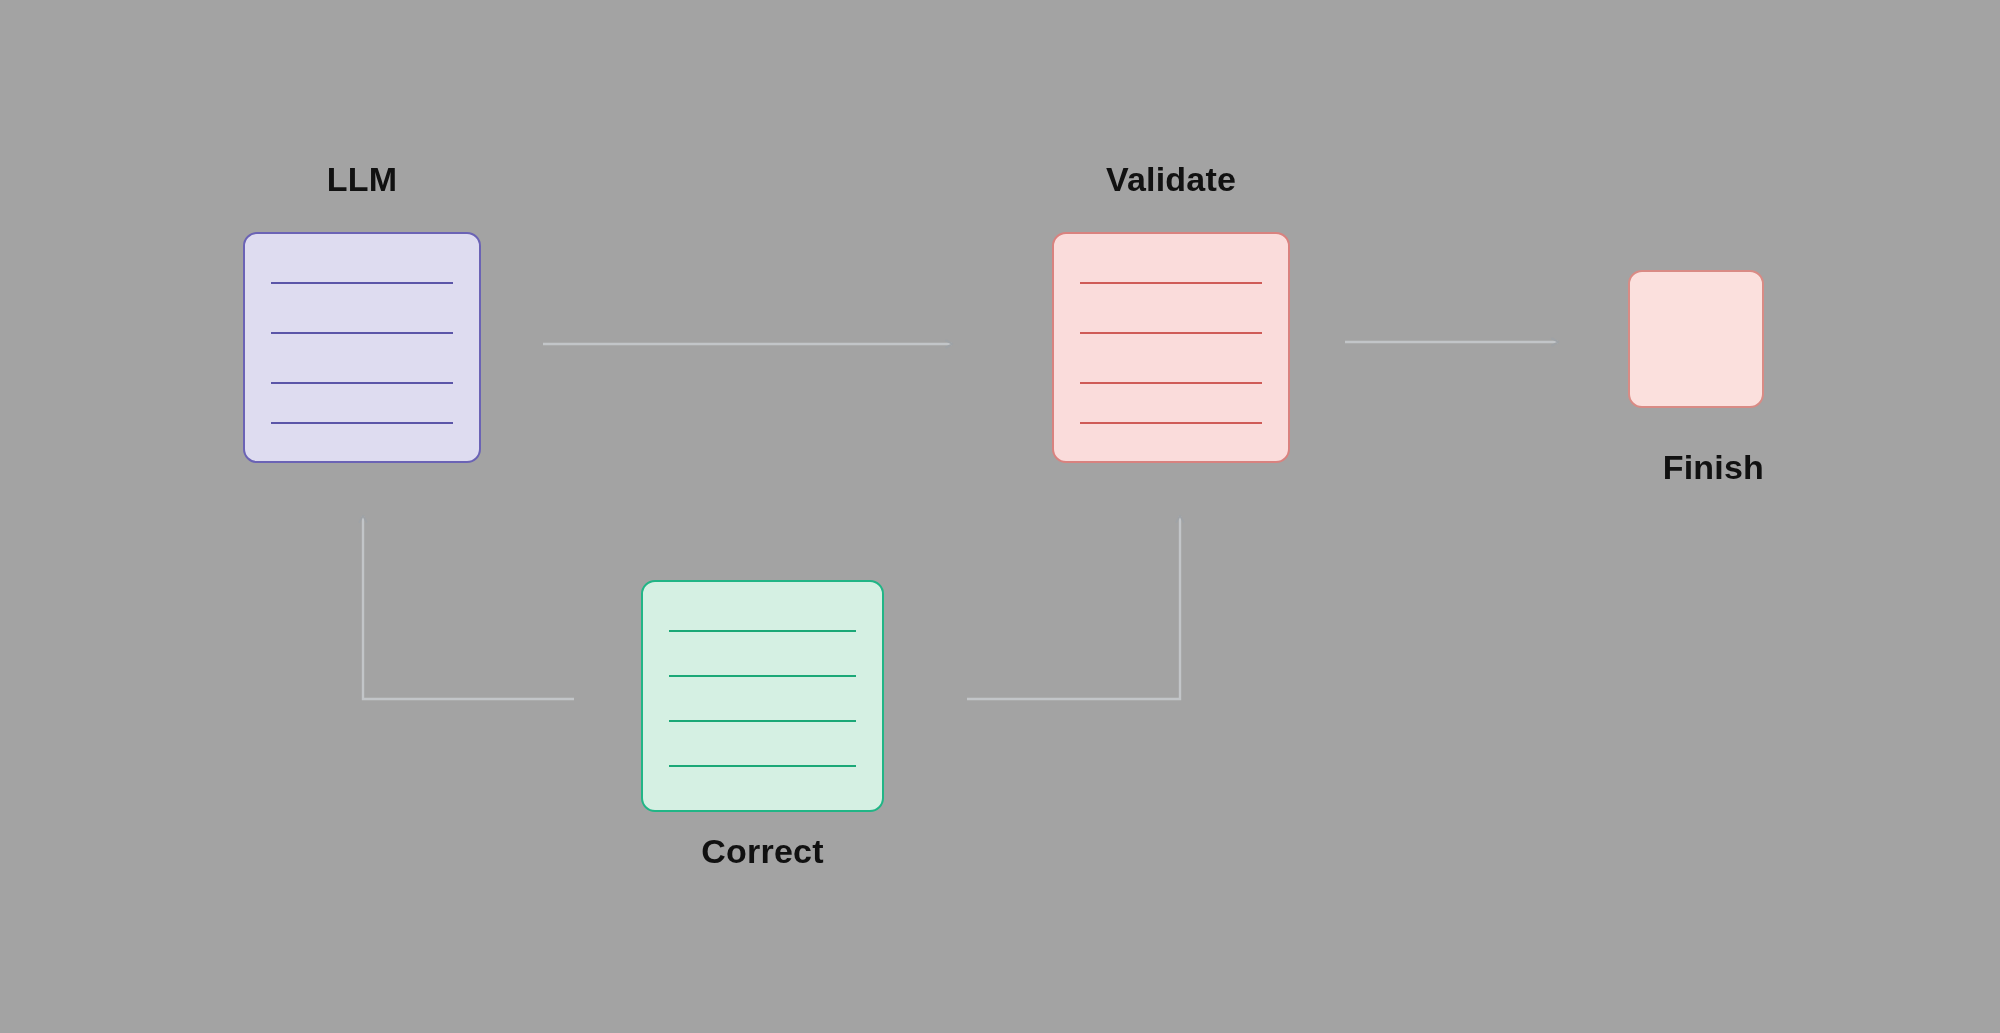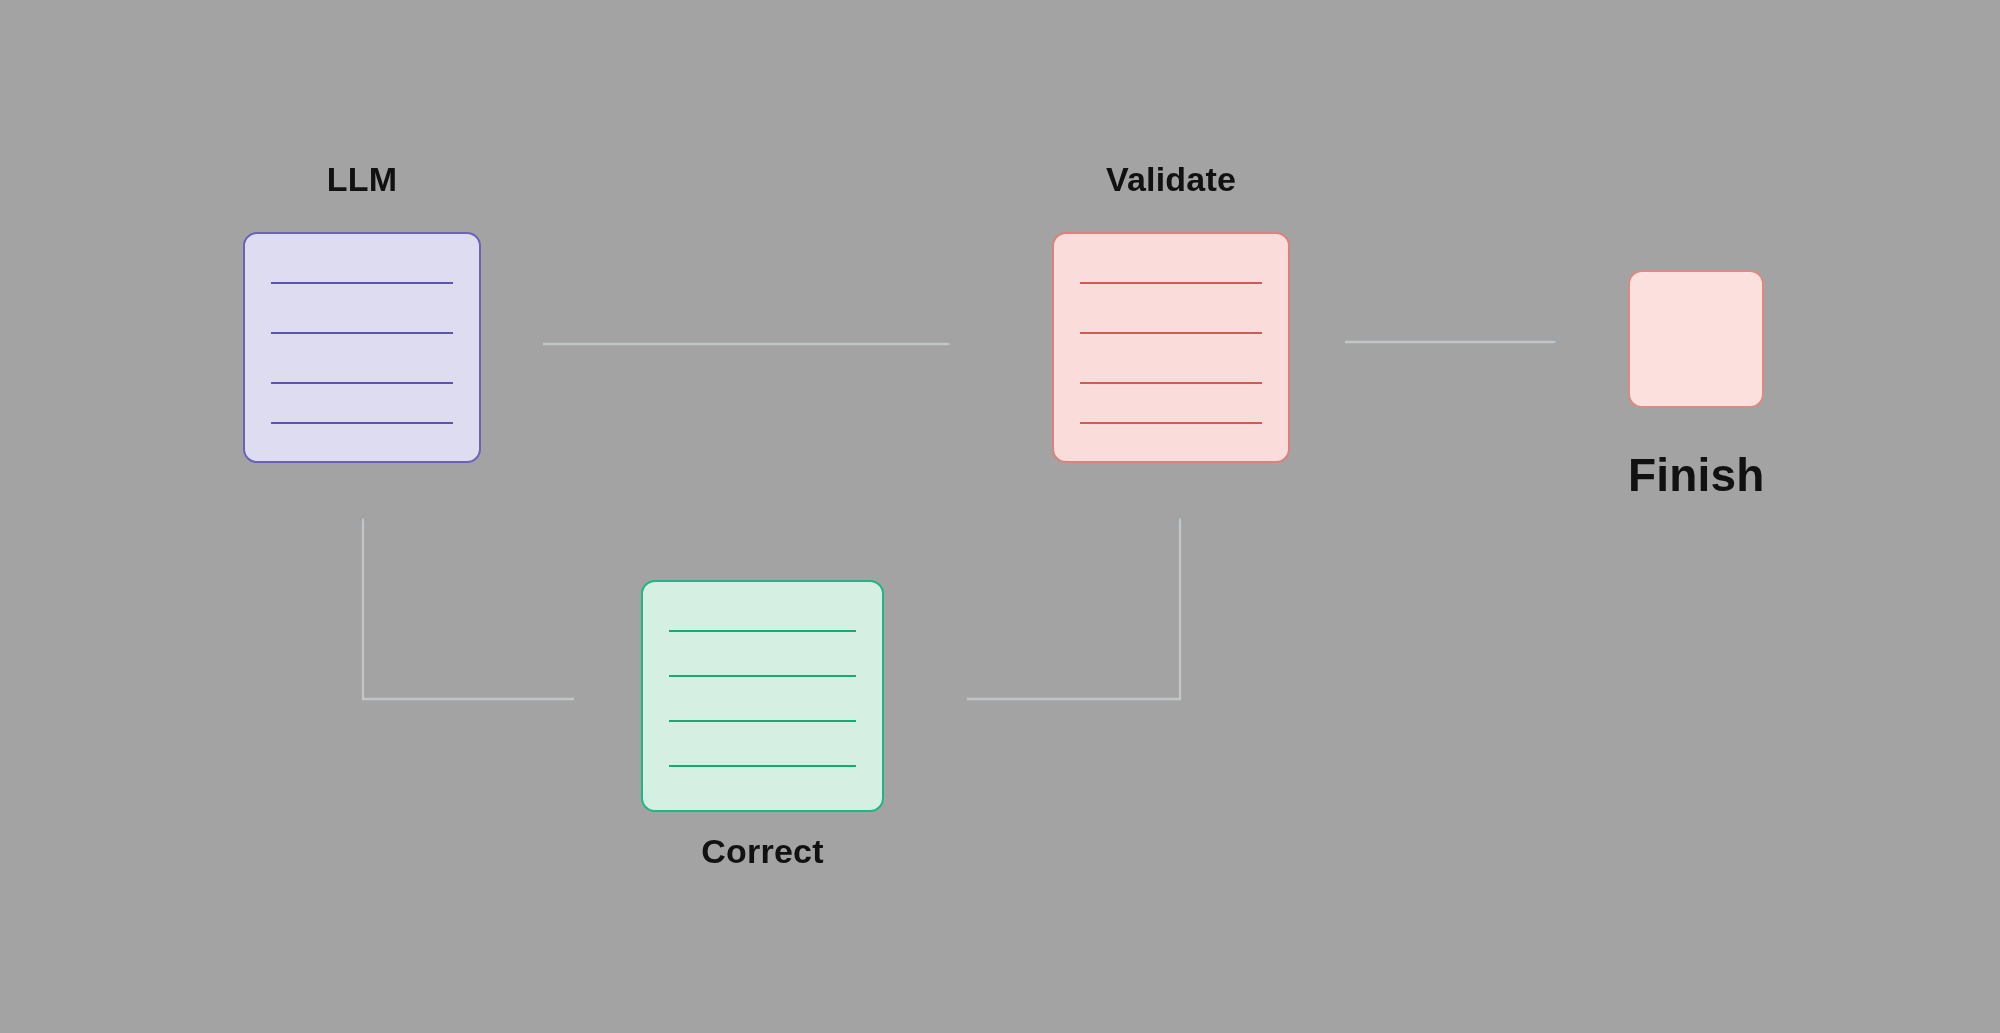--- a/index.html
+++ b/index.html
@@ -55,21 +55,21 @@
 
   
   #node-llm      { left: 243px;  top: 232px; width: 238px; height: 231px; }
   #node-validate { left: 1052px; top: 232px; width: 238px; height: 231px; }
   #node-correct  { left: 641px;  top: 580px; width: 243px; height: 232px; }
   #node-finish   { left: 1628px; top: 270px; width: 136px; height: 138px; }
 
   #label-llm      { left: 243px;  top: 160px; width: 238px; font-size: 34px; }
   #label-validate { left: 1052px; top: 160px; width: 238px; font-size: 34px; }
   #label-correct  { left: 641px;  top: 832px; width: 243px; font-size: 34px; text-align: center; }
-  #label-finish   { left: 1628px; top: 448px; width: 136px; font-size: 46px; text-align: right; }
+  #label-finish   { left: 1628px; top: 448px; width: 136px; font-size: 34px; text-align: right; }
 </style>
 </head>
 <body>
 
 <div id="canvas">
 
   <svg class="edge-layer" viewBox="0 0 2000 1033" width="2000" height="1033">
     <defs>
       <marker id="arrow-right" markerWidth="12" markerHeight="12" refX="9" refY="5" orient="auto" markerUnits="userSpaceOnUse">
         <path d="M 3 1.4 L 9.4 5 L 3 8.6" fill="none" stroke="#9ea2a6" stroke-width="1.8" stroke-linecap="round" stroke-linejoin="round"></path>

